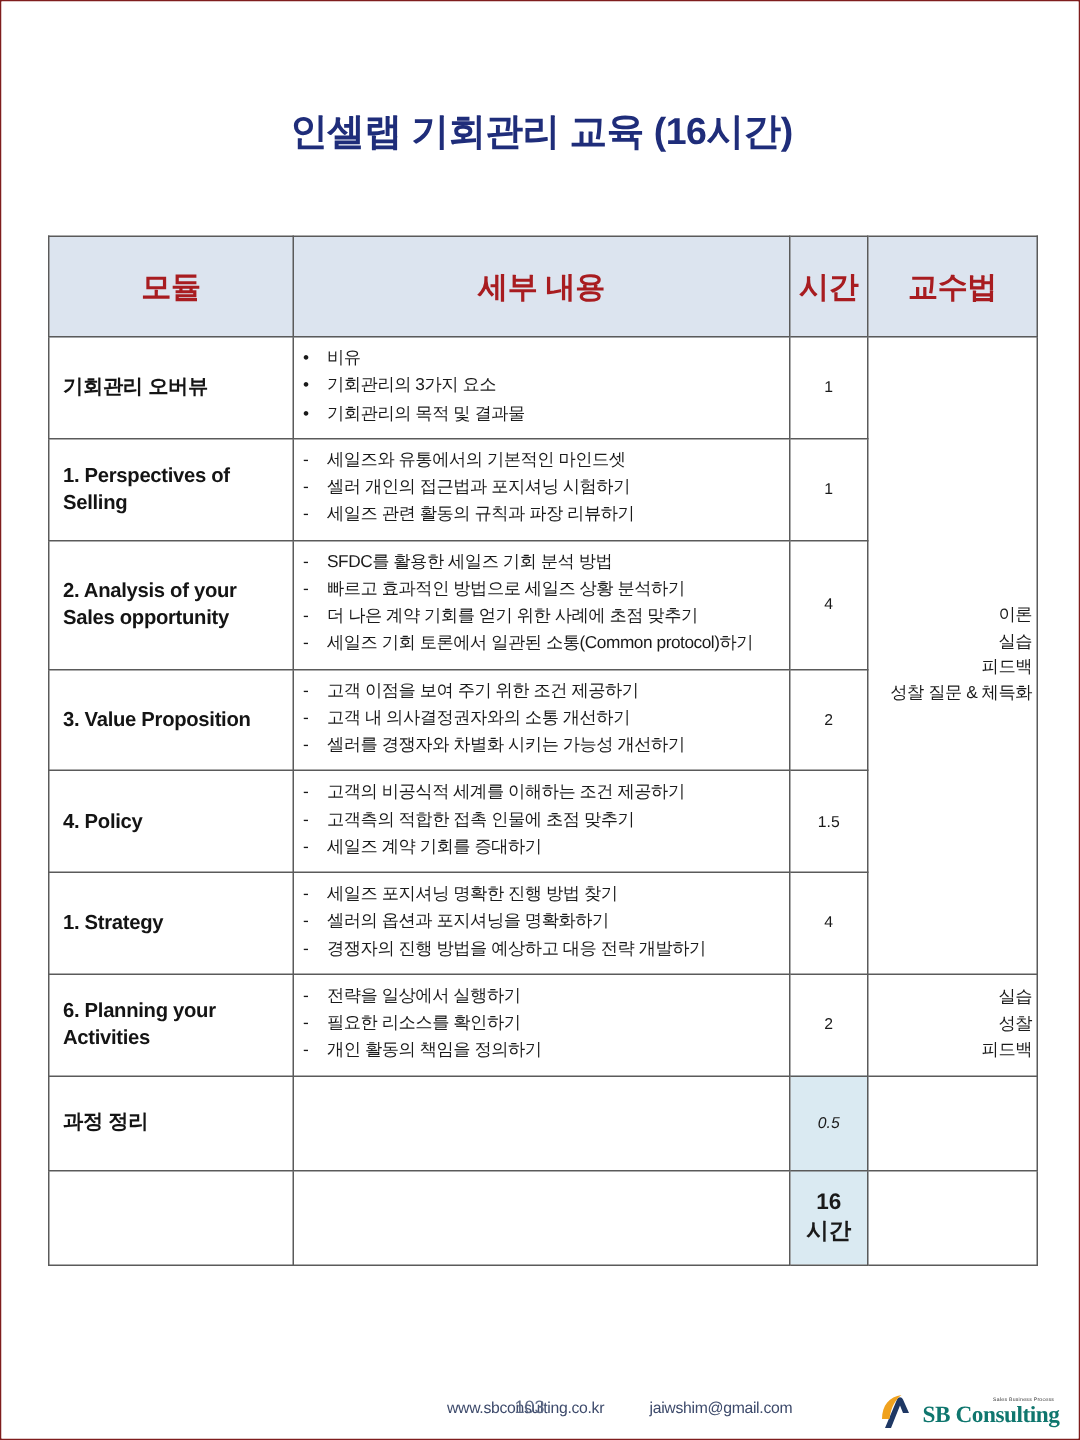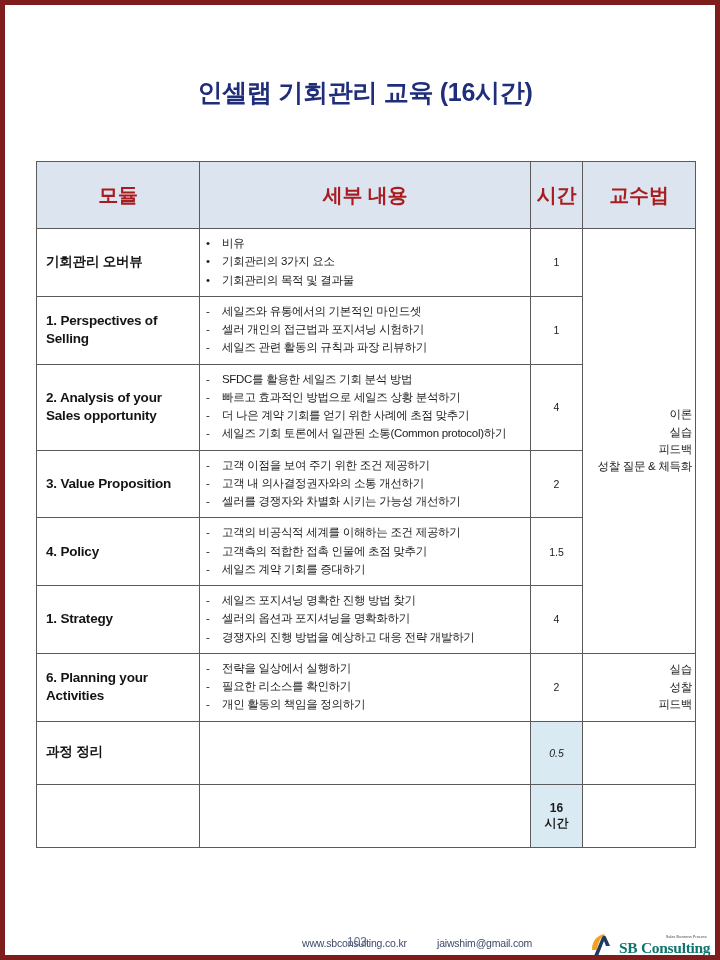--- a/index.html
+++ b/index.html
@@ -13,21 +13,21 @@
     font-family: "Liberation Sans", "DejaVu Sans", sans-serif;
     overflow: hidden;
     position: relative;
   }
   .page {
     position: absolute;
     left: 0; top: 0;
     width: 720px;
     height: 960px;
     box-sizing: border-box;
-    border: 5px solid #7f1d1d;
+    border: 1px solid #7f1d1d;
     background: #ffffff;
   }
   .page-inner {
     position: absolute;
     left: 0; top: 0; right: 0; bottom: 0;
     background: #ffffff;
   }
 
   
   .slide-title {
@@ -112,21 +112,21 @@
     text-align: center;
     font-size: 10.5px;
     color: #1a1a1a;
   }
   td.time-cell.shaded {
     background: #daeaf2;
     font-style: italic;
   }
   td.time-cell.total {
     background: #daeaf2;
-    font-size: 12px;
+    font-size: 15px;
     font-weight: bold;
     line-height: 1.25;
   }
   td.method-cell {
     text-align: right;
     font-size: 11.5px;
     color: #1a1a1a;
     line-height: 1.5;
     letter-spacing: -0.3px;
     padding: 4px 3px;

